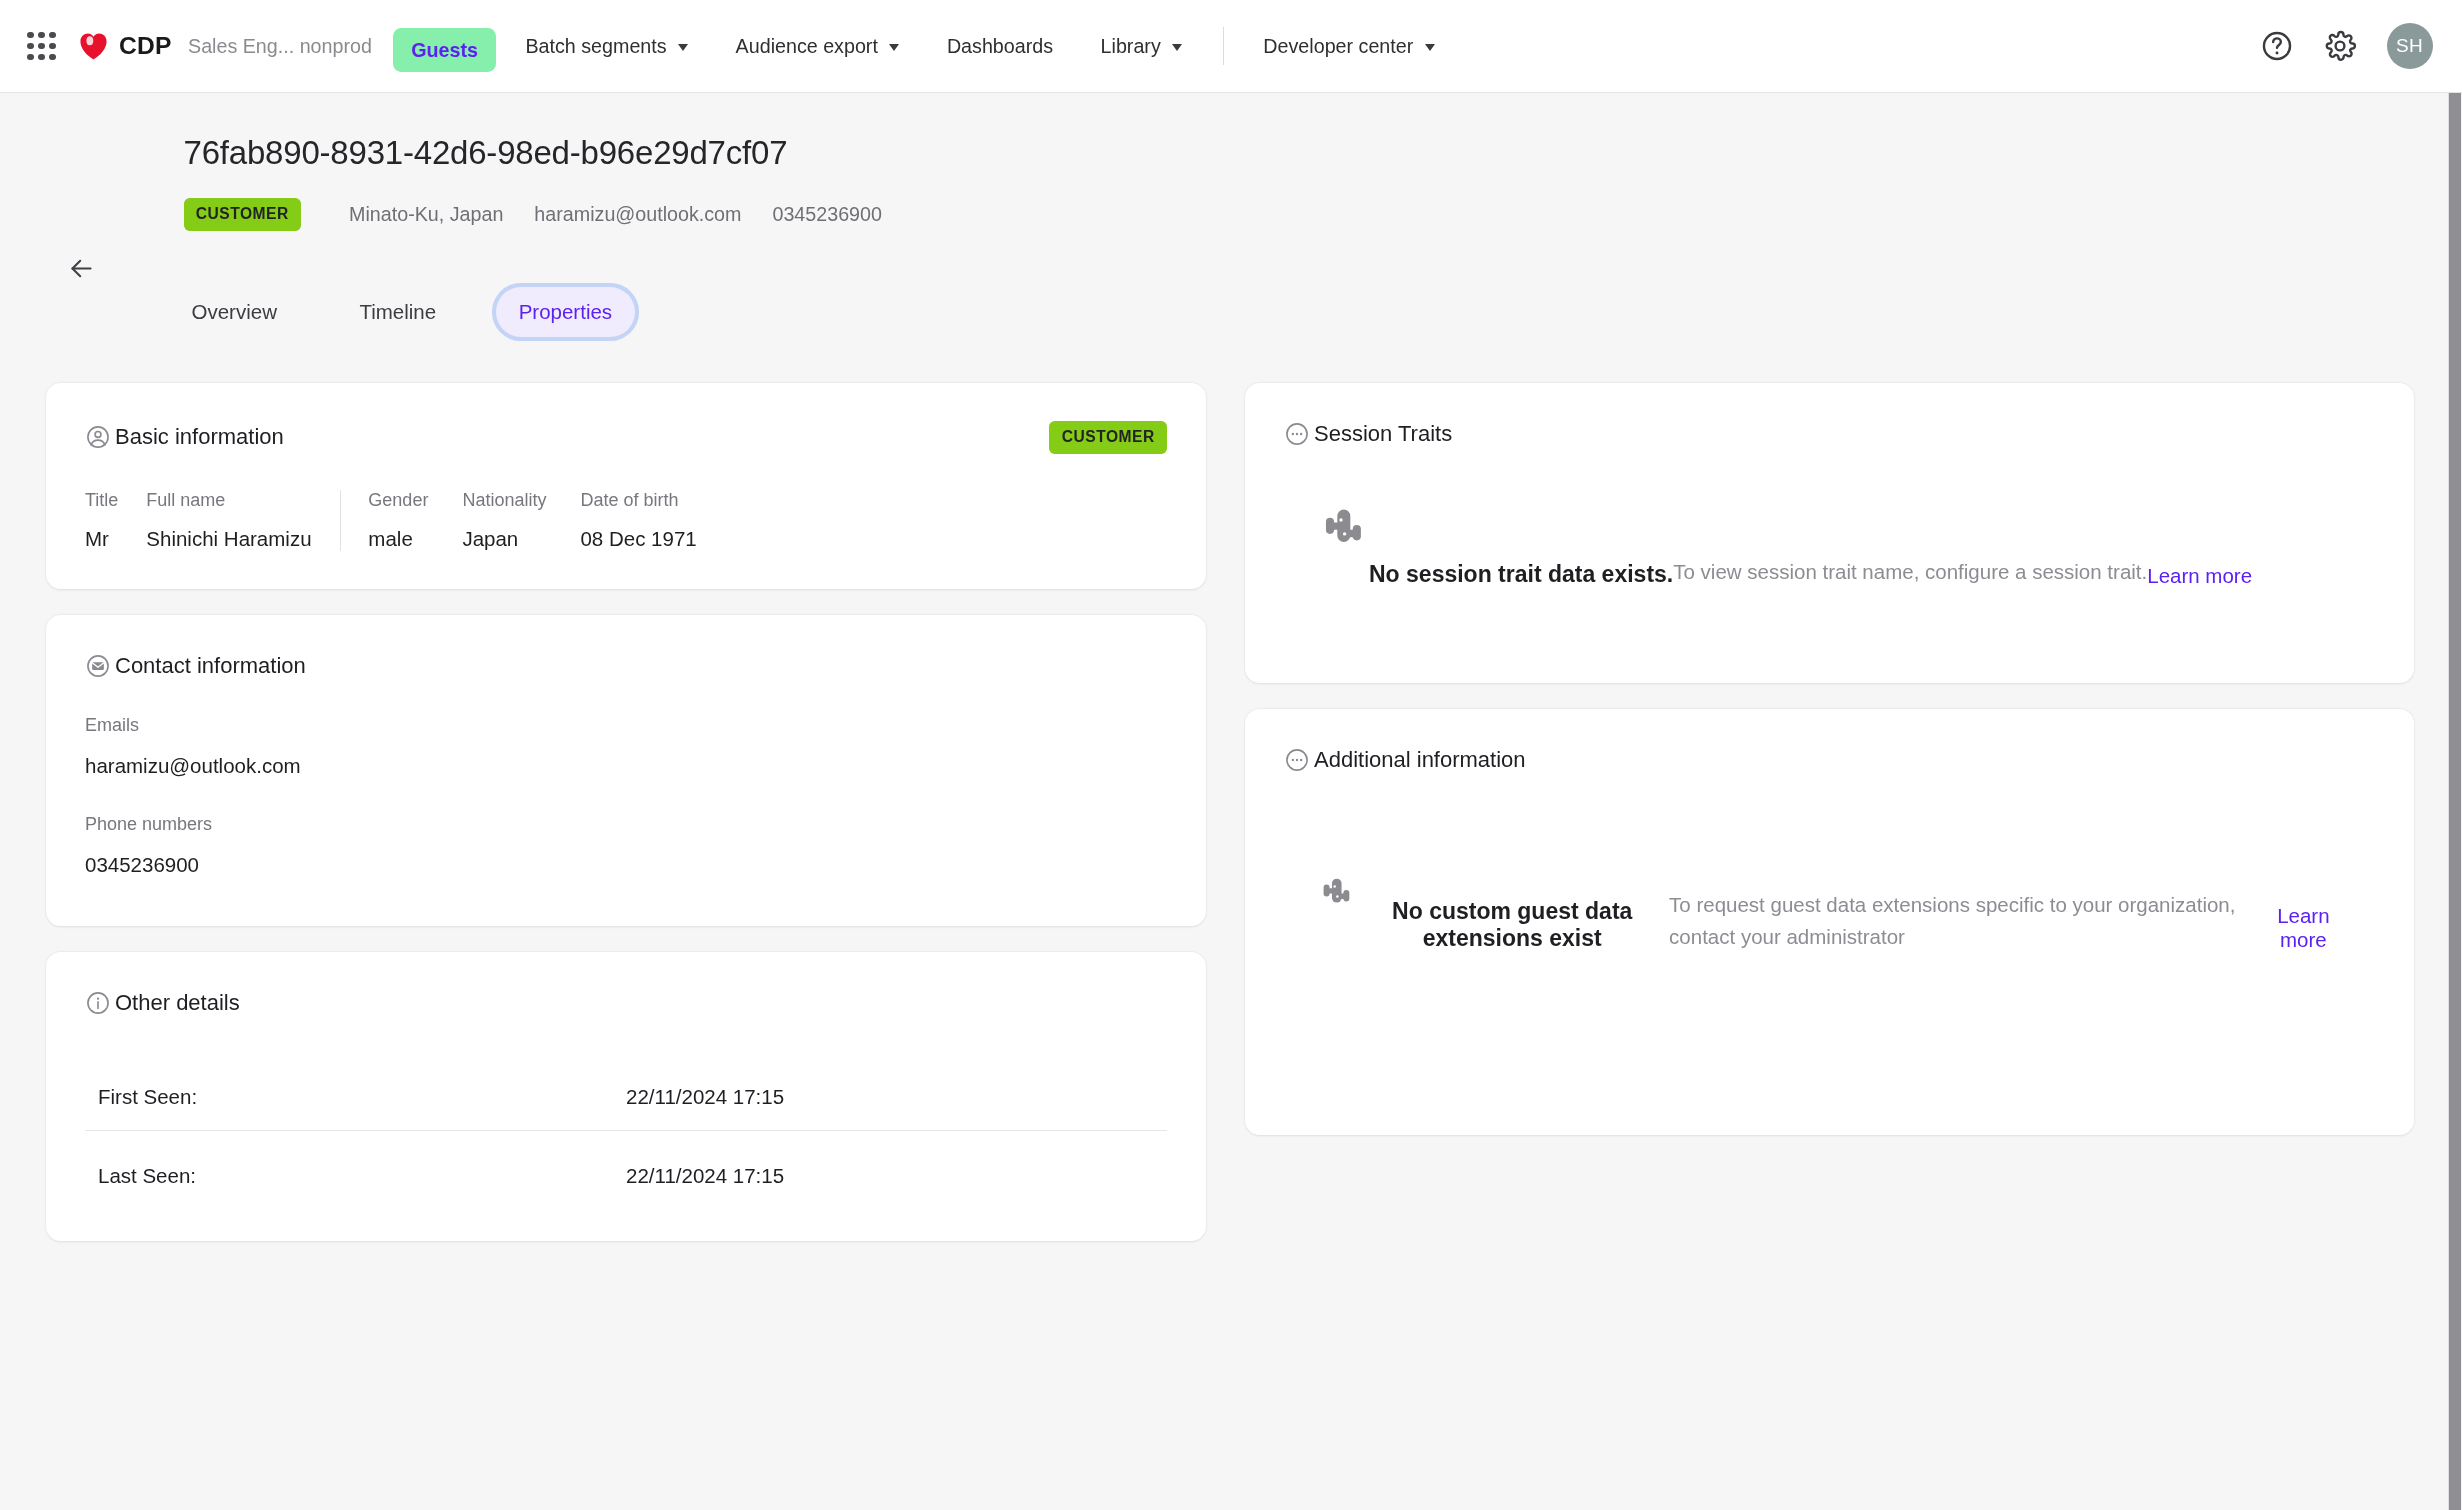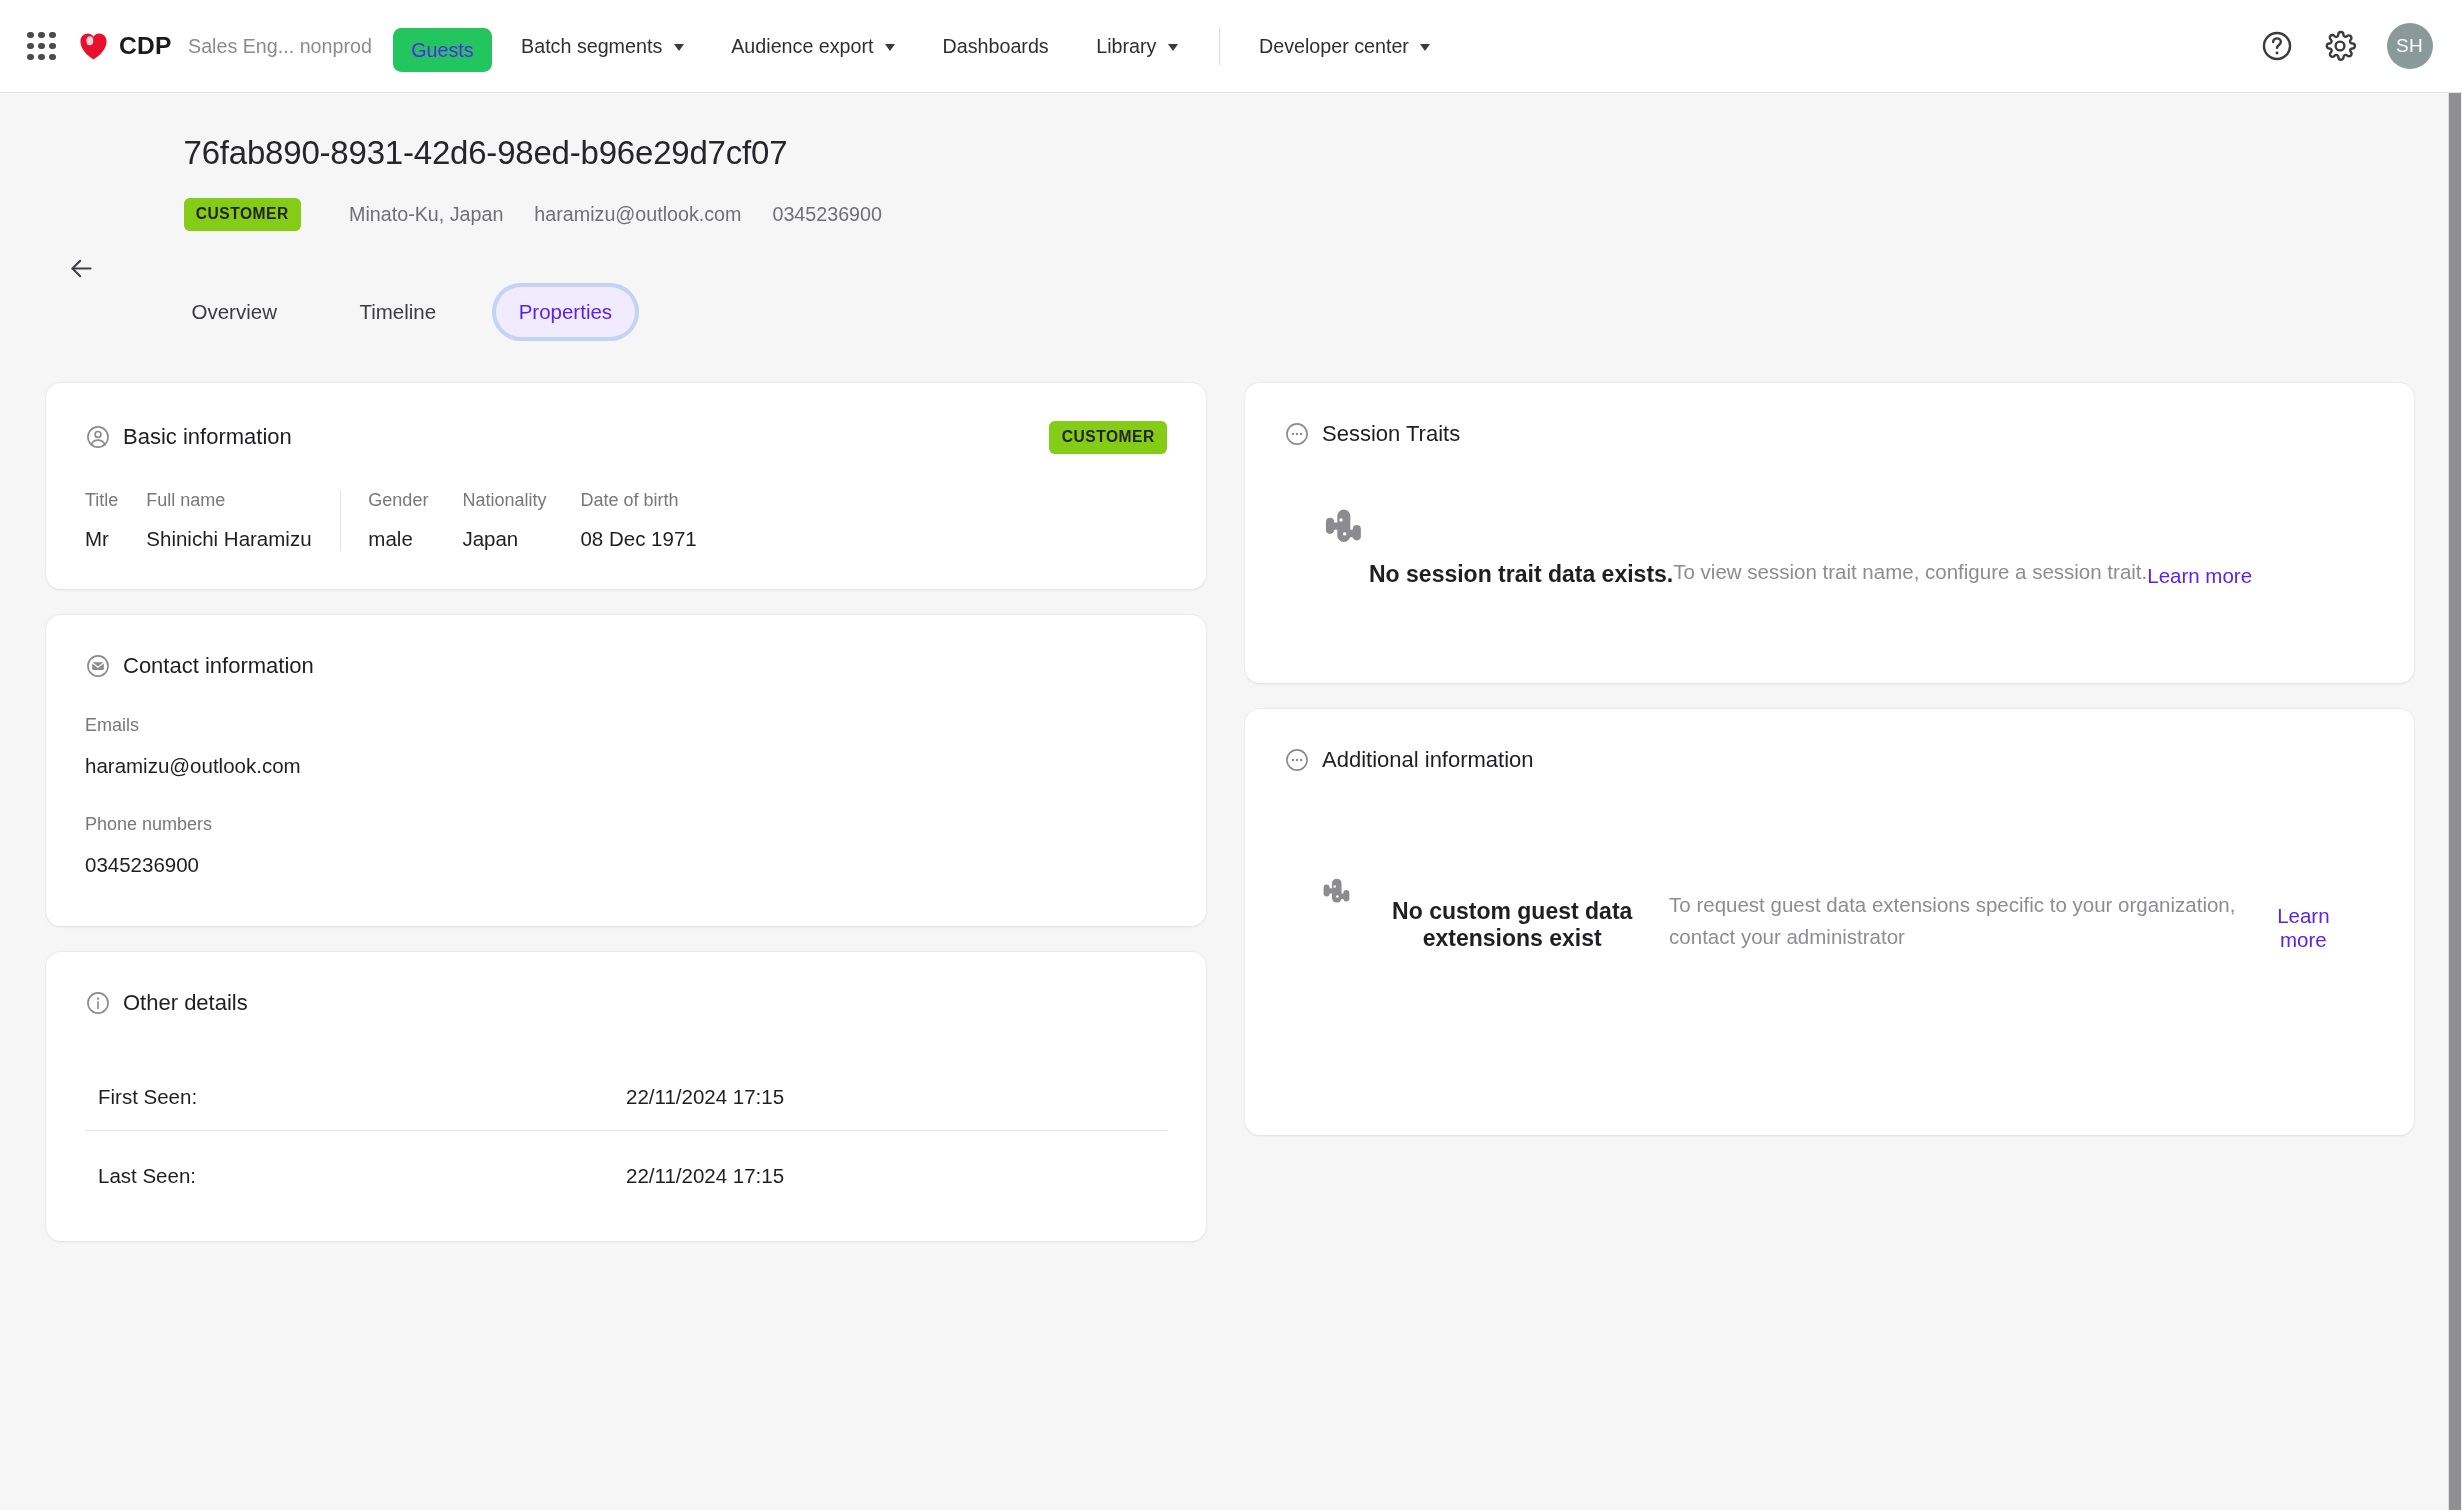--- a/index.html
+++ b/index.html
@@ -53,21 +53,21 @@
     display: inline-flex;
     align-items: center;
     gap: 11.5px;
     font-size: 19.7px;
     color: #2f2f33;
     padding: 10.7px 18px;
     border-radius: 8.2px;
     cursor: pointer;
     margin-right: 11.5px;
   }
-  .nav-item.active { color: #5b21f0; background: #22c55e; font-weight: 400; margin-top: 8px; }
+  .nav-item.active { color: #5b21f0; background: #86efac; font-weight: 700; margin-top: 8px; }
   .nav-sep {
     width: 0.8px; height: 38px; background: #dcdce0;
     margin: 0 21.3px 0 11.5px;
   }
   .chev {
     width: 0; height: 0;
     border-left: 5.7px solid transparent;
     border-right: 5.7px solid transparent;
     border-top: 7.4px solid #3a3a3f;
     position: relative; top: 1.6px;
@@ -176,21 +176,21 @@
     box-shadow: 0 0.8px 2.5px rgba(20,20,30,.09), 0 0 0 0.8px rgba(20,20,30,.015);
     padding: 38px 39px;
     margin-bottom: 26px;
   }
 
   .card-head {
     display: flex;
     align-items: center;
     justify-content: space-between;
   }
-  .card-head-left { display: flex; align-items: flex-end; gap: 12px; }
+  .card-head-left { display: flex; align-items: flex-end; gap: 4px; }
   .card-title { font-size: 22px; font-weight: 400; color: #1f1f23; }
   .card-icon { width: 26px; height: 26px; display: block; }
 
   
   .basic-grid {
     display: flex;
     align-items: stretch;
     margin-top: 36px;
   }
   .bgroup { display: flex; }

